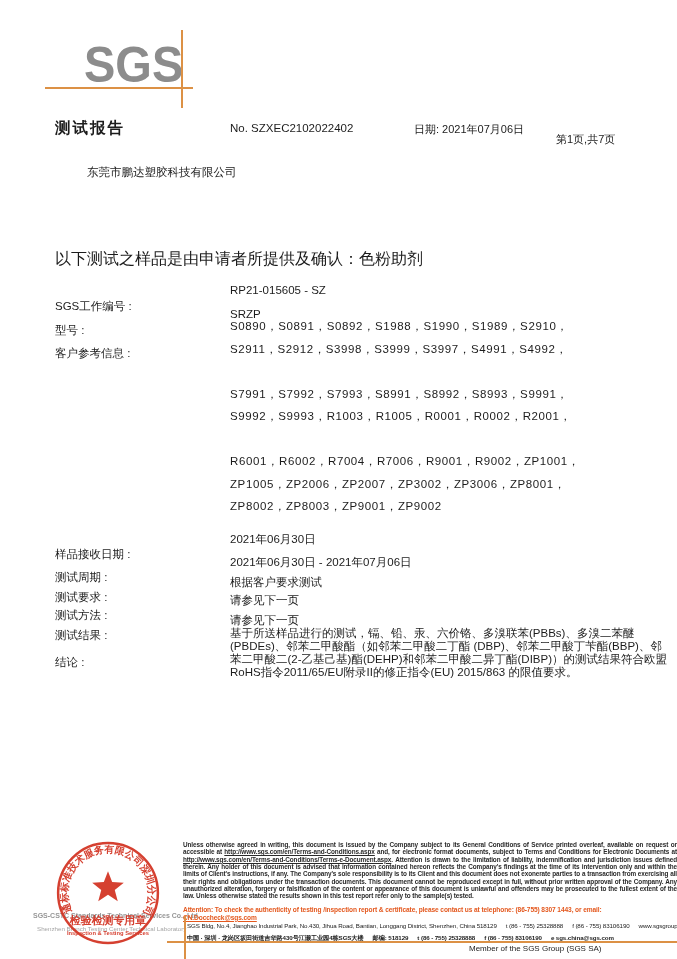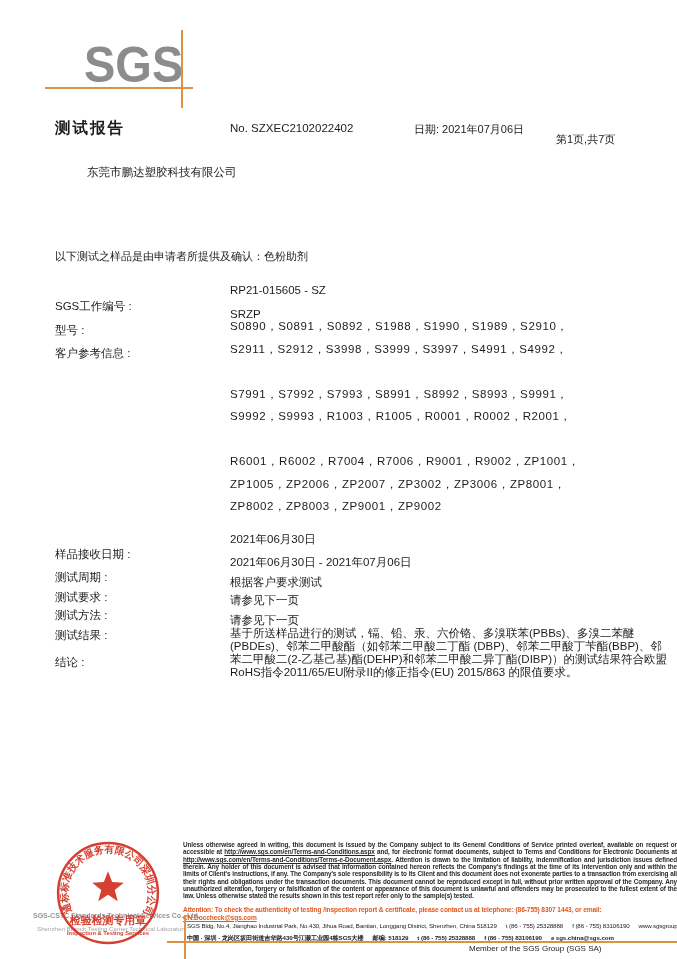--- a/index.html
+++ b/index.html
@@ -16,21 +16,21 @@
   .logo-hline { left:45px; top:87px; width:148px; height:2px; background:#dc9145; }
   .logo-vline { left:181px; top:30px; width:2px; height:78px; background:#dc9145; }
 
   .hdr-title { left:55px; top:118px; font-size:15.5px; font-weight:bold; letter-spacing:2px; }
   .hdr-no    { left:230px; top:122px; font-size:11.5px; }
   .hdr-date  { left:414px; top:122px; font-size:11px; }
   .hdr-page  { left:556px; top:132px; font-size:11px; }
 
   .company { left:55px; top:165px; font-size:11.5px;margin-left:32px; }
   .addr    { left:55px; top:188px; font-size:11.5px; }
-  .sample  { left:55px; top:249px; font-size:11px; }
+  .sample  { left:55px; top:249px; font-size:16px; }
 
   .lbl { position:absolute; left:55px; font-size:11.5px;margin-top:27px; }
   .val { position:absolute; left:230px; font-size:11.5px;margin-top:12px; }
   .refline { position:absolute; left:230px; font-size:11.5px; letter-spacing:0.6px; }
 
   .conclusion-text { left:230px; top:627px; width:437px; font-size:11.5px; line-height:13px; }
 
   
   .f-gray1 { left:33px; top:912px; font-size:7px; font-weight:bold; color:#969696; white-space:nowrap; }
   .f-gray2 { left:37px; top:925px; font-size:6.2px; color:#a5a5a5; white-space:nowrap; }

